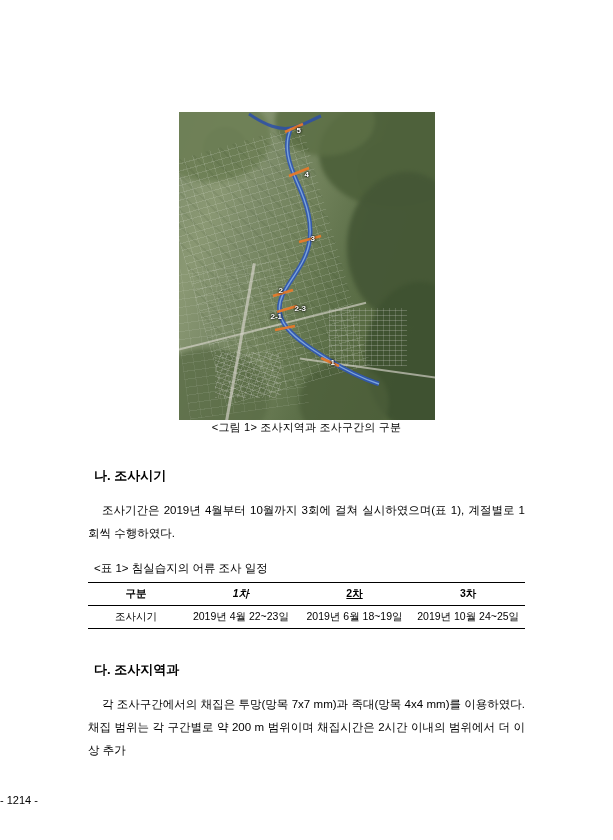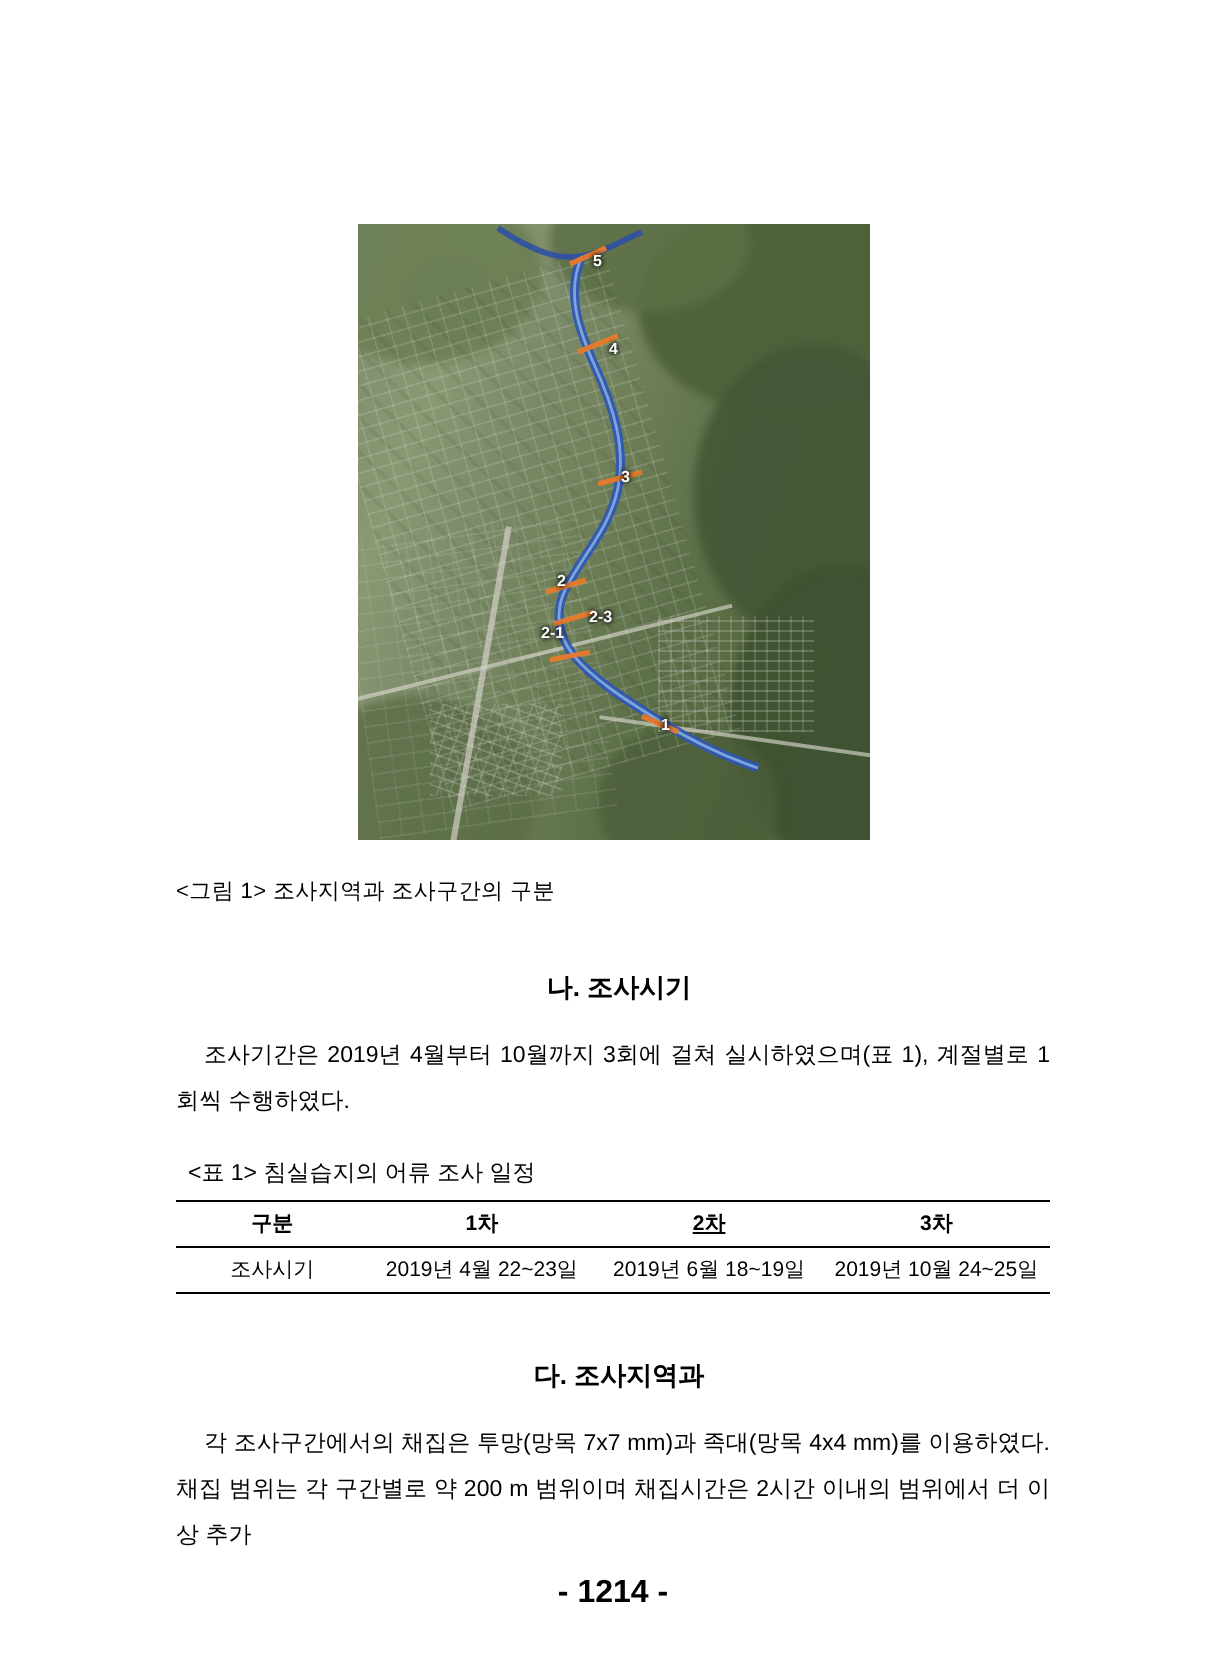--- a/index.html
+++ b/index.html
@@ -106,33 +106,31 @@
   .mk {
     position: absolute;
     color: #ffffff;
     font-size: 8px;
     font-weight: bold;
     text-shadow: 0 0 2px #000, 0 0 3px #000;
     font-family: "Liberation Sans", sans-serif;
   }
 
   .fig-caption {
-    margin-top: 18px;
-    text-align: left;
+    text-align: center;
     font-size: 11px;
     letter-spacing: .2px;
   }
 
   
   h2.sec {
     font-size: 13px;
     font-weight: bold;
     margin: 32px 0 0 0;
     padding-left: 6px;
-    text-align: center;
   }
   p.para {
     font-size: 11.5px;
     line-height: 2.0;
     margin: 14px 0 0 0;
     text-align: justify;
     text-indent: 0;
   }
   p.para .ind { display:inline-block; width: 14px; }
 
@@ -153,32 +151,30 @@
   }
   table.sched thead th {
     border-top: 1.6px solid #000;
     border-bottom: 1px solid #000;
     font-weight: bold;
   }
   table.sched tbody td {
     border-bottom: 1.6px solid #000;
   }
   .col-1 { width: 22%; }
-  .col-2 { width: 26%; }
+  .col-2 { width: 26%; font-style: italic; }
   .col-3 { width: 26%; text-decoration: underline; }
   .col-4 { width: 26%; }
 
   .footer {
     position: absolute;
     left: 0;
     bottom: 34px;
     width: 613px;
-    text-align: center;
-    font-size: 16px;
-    font-weight: bold;
+    font-size: 11px;
   }
 </style>
 </head>
 <body>
 
 <div class="page">
 
   <div class="figure-wrap">
     <div class="satellite">
       <div class="terr a"></div>

